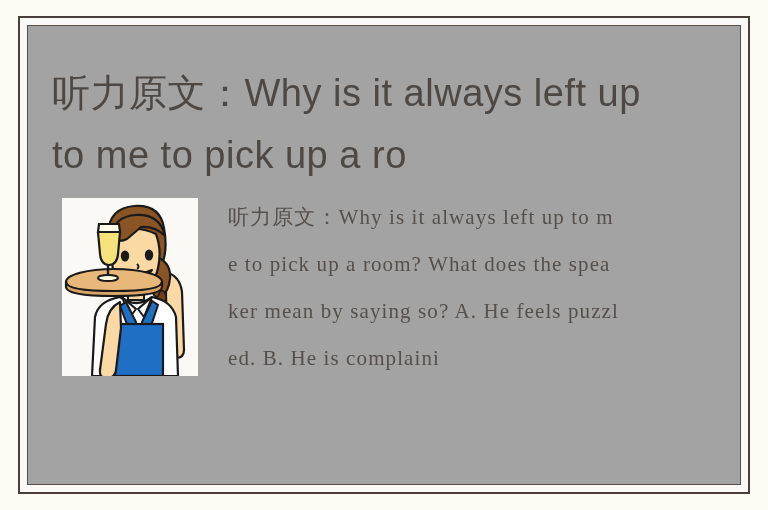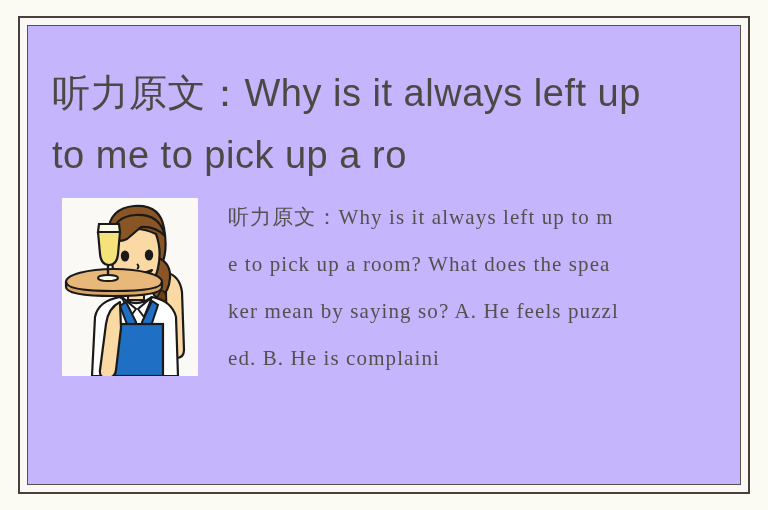--- a/index.html
+++ b/index.html
@@ -42,21 +42,21 @@
     box-sizing: border-box;
     background: #fbf9f5;
   }
 
   .content {
     position: absolute;
     left: 28px;
     top: 26px;
     width: 712px;
     height: 458px;
-    background: #c4b5fd;
+    background: #a3a3a3;
     overflow: hidden;
   }
 
   
   .headline {
     position: absolute;
     left: 24px;
     top: 36px;
     width: 600px;
     font-family: "Liberation Sans", sans-serif;

